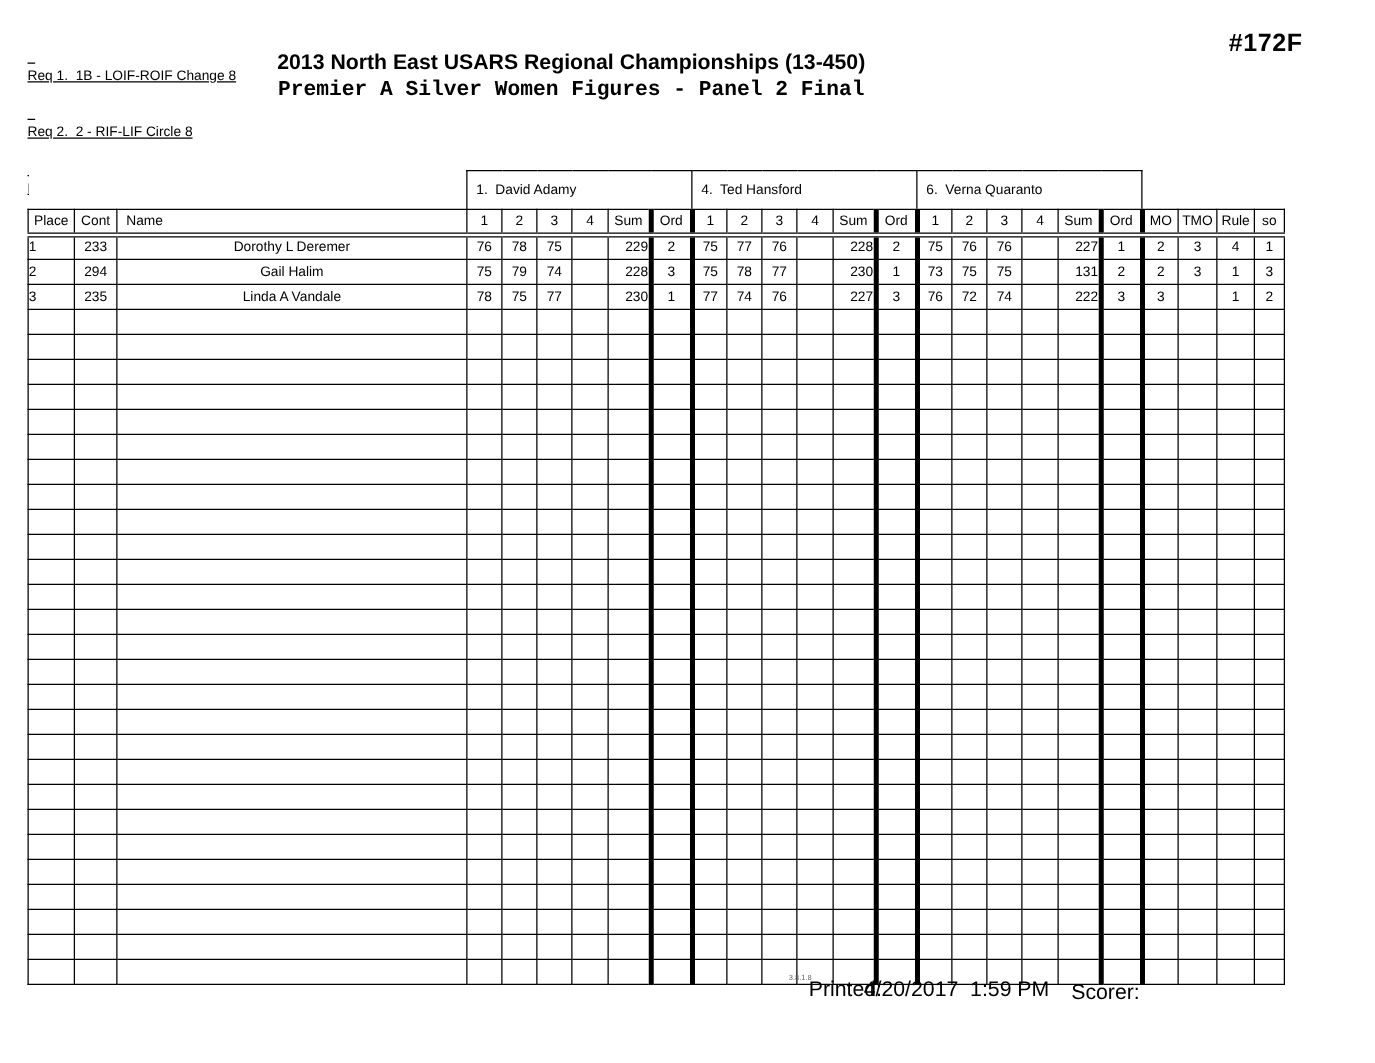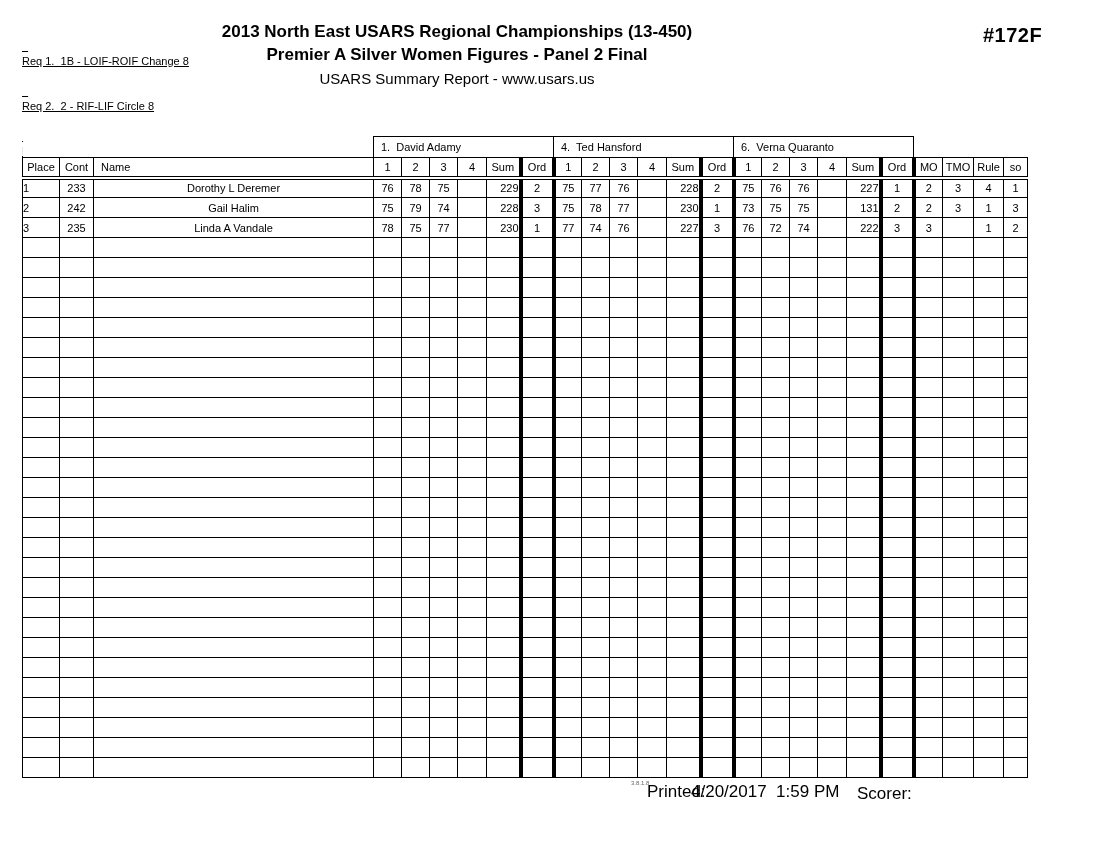--- a/index.html
+++ b/index.html
@@ -6,41 +6,41 @@
   html,body { background:#fff; }
   body {
     width:1100px; height:850px; position:relative;
     font-family:"Liberation Sans", sans-serif; color:#000; overflow:hidden;
   }
   .req-block {
     position:absolute; left:22px; top:24px;
     font-size:11px; line-height:15px; white-space:pre;text-decoration:underline;
   }
   .title-block {
-    position:absolute; left:0; top:22px; width:892px;
+    position:absolute; left:0; top:40px; width:892px;
     padding-left:22px; text-align:center;
   }
   .title-main  { font-size:17px; font-weight:bold; line-height:19px; white-space:pre; }
   .title-venue { font-size:14px; line-height:16px; margin-top:2px; white-space:pre; }
-  .title-event { font-size:17px; font-weight:bold; line-height:19px; margin-top:4px; white-space:pre; }
+  .title-event { font-size:17px; font-weight:bold; line-height:19px; margin-top:4px; white-space:pre;font-family:Liberation Mono, monospace; }
   .title-report{ font-size:15px; line-height:16px; margin-top:7px; white-space:pre; }
   .event-number {
     position:absolute; left:983px; top:24px;
     font-size:20px; font-weight:bold; letter-spacing:0.5px;
   }
 
   table.results {
     position:absolute; left:22px; top:136px;
     border-collapse:collapse; table-layout:fixed;
   }
   table.results td, table.results th {
     font-size:11px; font-weight:normal; height:20px;
     overflow:hidden; white-space:pre; padding:0;
   }
-  tr.judge-row td { height:21px; }
+  tr.judge-row td { height:31px; }
   tr.judge-row td.judgebox {
     border:1px solid #000; text-align:left; padding-left:7px;
   }
   tr.judge-row td.blank { border:none; background:#fff; }
 
   tr.head-row th {
     border:1px solid #000; border-bottom:4px double #000;
     text-align:center;
   }
   tr.head-row th.h-name { text-align:left; padding-left:7px; }
@@ -64,21 +64,20 @@
 
 <div class="req-block">
   <div>Req 1.  1B - LOIF-ROIF Change 8</div>
   <div>Req 2.  2 - RIF-LIF Circle 8</div>
   <div>Req 3.  105B - LOF-RIF Dbl. Change Serp.</div>
 </div>
 
 <div class="title-block">
   <div class="title-main">2013 North East USARS Regional Championships (13-450)</div>
   <div class="title-event">Premier A Silver Women Figures - Panel 2 Final</div>
-  <div class="title-report">USARS Summary Report - www.usars.us</div>
 </div>
 
 <div class="event-number">#172F</div>
 
 <table class="results">
   <colgroup>
       <col style="width: 37px;">
       <col style="width: 34px;">
       <col style="width: 280px;">
       <col style="width: 28px;">
@@ -163,21 +162,21 @@
         <td class="c-score"></td>
         <td class="c-sum">227</td>
         <td class="c-ord thick">1</td>
         <td class="c-stat">2</td>
         <td class="c-stat">3</td>
         <td class="c-stat">4</td>
         <td class="c-stat">1</td>
       </tr>
       <tr>
         <td class="c-place">2</td>
-        <td class="c-cont">242</td>
+        <td class="c-cont">294</td>
         <td class="c-name">Gail Halim</td>
         <td class="c-score">75</td>
         <td class="c-score">79</td>
         <td class="c-score">74</td>
         <td class="c-score"></td>
         <td class="c-sum">228</td>
         <td class="c-ord thick">3</td>
         <td class="c-score">75</td>
         <td class="c-score">78</td>
         <td class="c-score">77</td>

